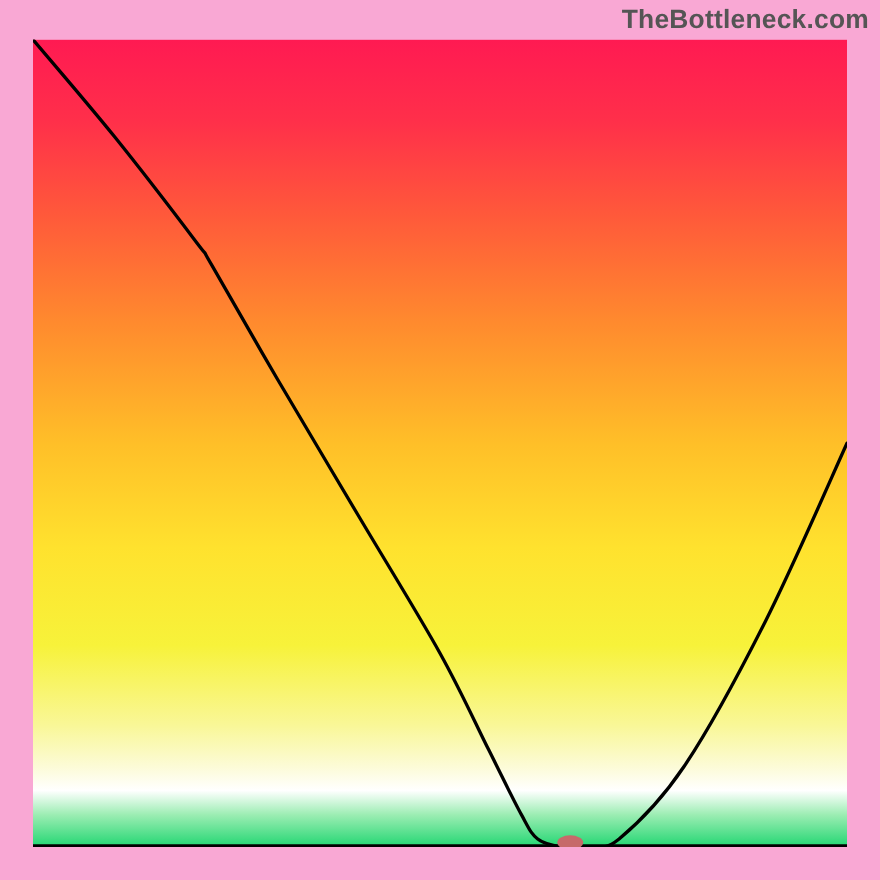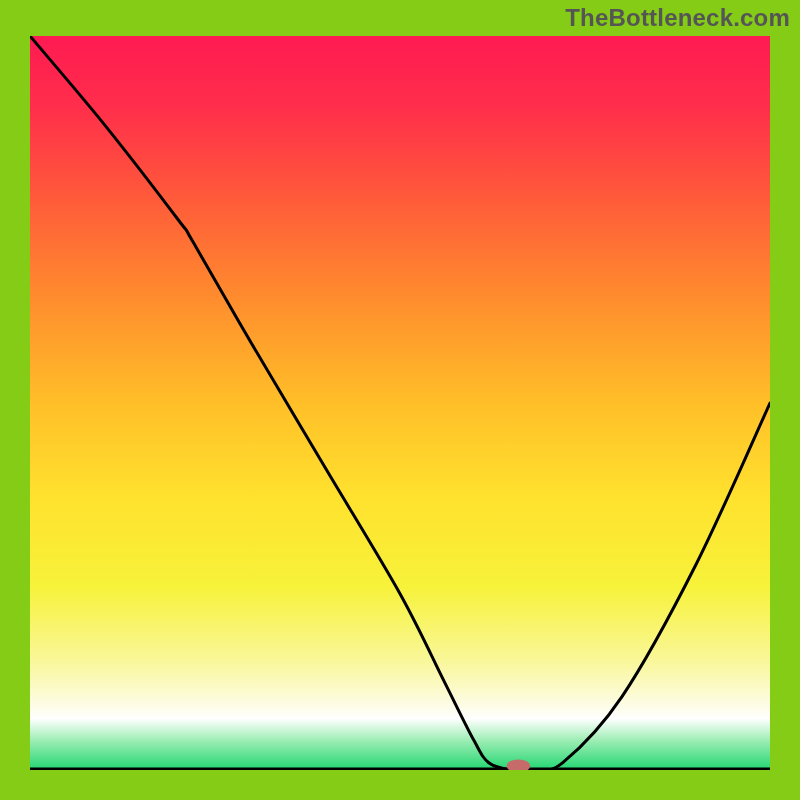--- a/index.html
+++ b/index.html
@@ -8,21 +8,21 @@
     width: 800px;
     height: 800px;
     background: #000;
     overflow: hidden;
     font-family: Arial, Helvetica, sans-serif;
   }
   .frame {
     position: relative;
     width: 800px;
     height: 800px;
-    background: #84cc16;
+    background: #f9a8d4;
   }
   .watermark {
     position: absolute;
     top: 4px;
     right: 10px;
     color: #555;
     font-size: 24px;
     font-weight: 600;
     letter-spacing: 0.2px;
     user-select: none;

